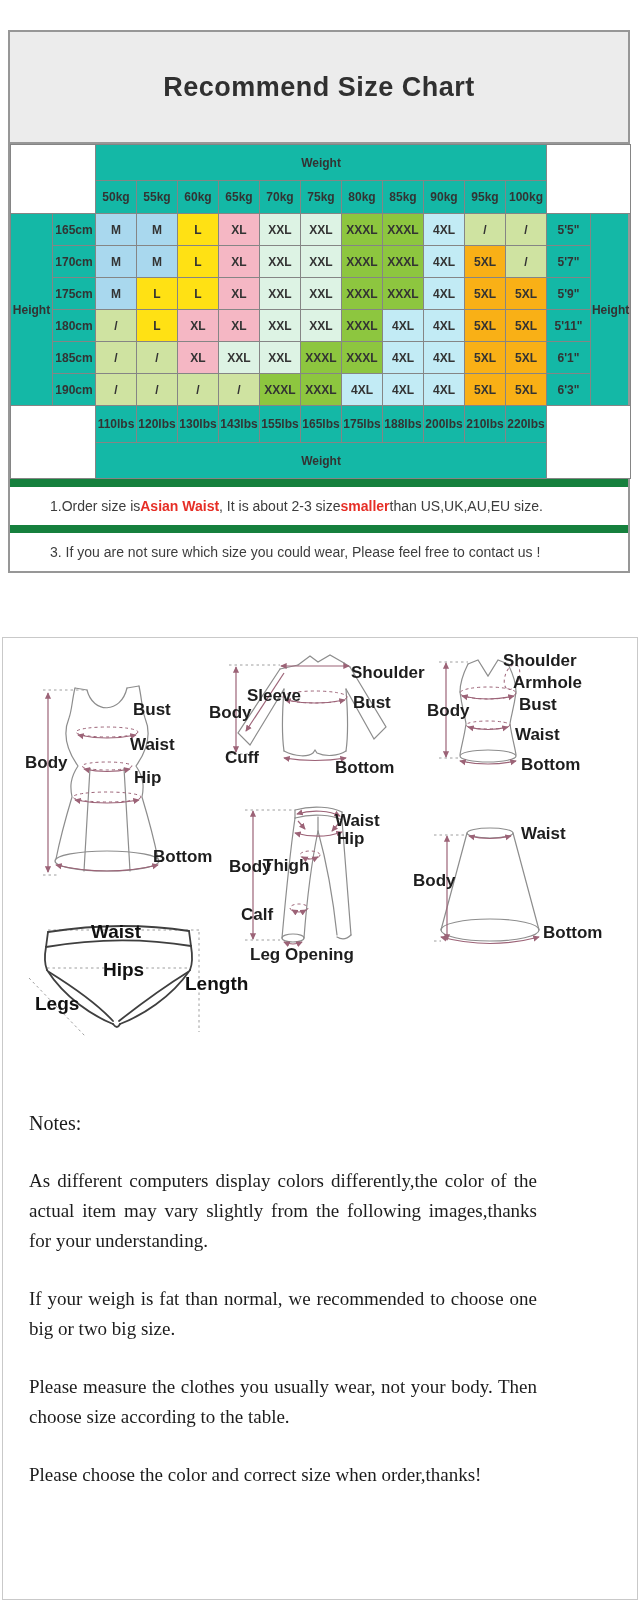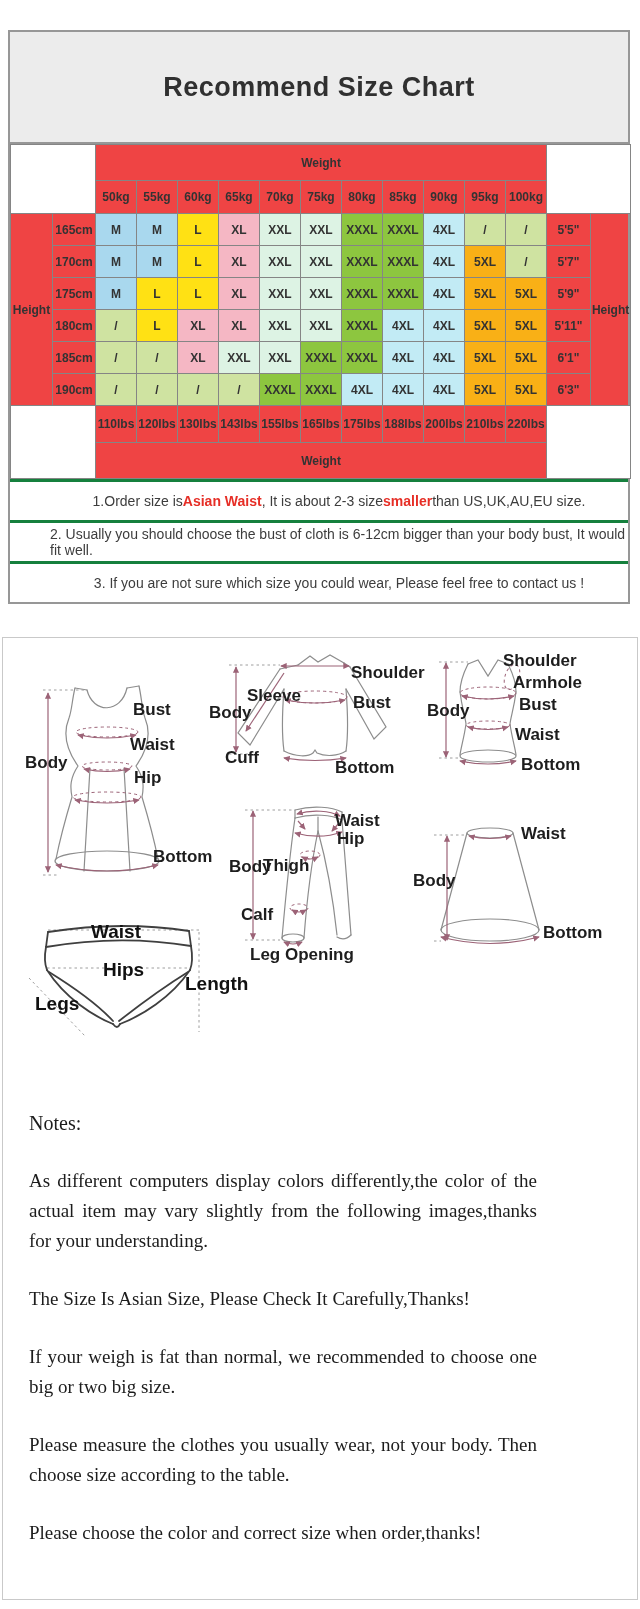--- a/index.html
+++ b/index.html
@@ -3,21 +3,21 @@
 <meta charset="utf-8">
 <style>
   html,body{margin:0;padding:0;}
   body{
     width:640px;height:1609px;position:relative;background:#ffffff;
     font-family:"Liberation Sans",sans-serif;color:#333;
   }
   
   .panel1{
     position:absolute;left:8px;top:30px;width:618px;
-    border:2px solid #979797;background:#ef4444;
+    border:2px solid #979797;background:#14b8a6;
   }
   .title-box{
     height:110px;background:#ececec;border-bottom:2px solid #979797;
     display:flex;align-items:center;justify-content:center;
   }
   .title-box h1{
     margin:0;font-size:27px;font-weight:700;color:#303030;letter-spacing:.5px;
     font-family:"Liberation Sans",sans-serif;
   }
   table.size-table{
@@ -26,22 +26,22 @@
   table.size-table td,table.size-table th{
     border:1px solid #858585;text-align:center;vertical-align:middle;
     font-size:12px;font-weight:700;color:#333;padding:0;overflow:hidden;
   }
   tr.r-wh{height:36px} tr.r-kg{height:33px} tr.r-d{height:32px}
   tr.r-lbs{height:37px} tr.r-wf{height:36px}
   td.corner{background:#fff;}
   th.span-head{font-size:13px;}
   th.hcol{font-size:13px;}
   .note-row{
-    border-top:3px solid #15803d;height:38px;display:flex;align-items:center;
-    padding-left:40px;font-size:14px;color:#3d3d3d;background:#fff;justify-content:center;
+    border-top:8px solid #15803d;height:38px;display:flex;align-items:center;
+    padding-left:40px;font-size:14px;color:#3d3d3d;background:#fff;
   }
   .note-row .hl{font-weight:700;}
   
   .panel2{
     position:absolute;left:2px;top:637px;width:634px;height:961px;
     border:1px solid #c9c9c9;background:#fff;
   }
   .fig{position:absolute;}
   .outline{fill:none;stroke:#8d8d8d;stroke-width:1.2;stroke-linecap:round;}
   .outline-dark{fill:none;stroke:#3f3f3f;stroke-width:1.8;stroke-linecap:round;}
@@ -233,23 +233,20 @@
       </tbody>
   </table>
 
   <div id="table-notes">
       <div class="note-row">
         <span>1.Order size is </span>
         <span class="hl" style="color:#e62e26">Asian Waist</span>
         <span>, It is about 2-3 size </span>
         <span class="hl" style="color:#e62e26">smaller</span>
         <span> than US,UK,AU,EU size.</span>
-      </div>
-      <div class="note-row">
-        <span>2. Usually you should choose the bust of cloth is 6-12cm bigger than your body bust, It would fit well.</span>
       </div>
       <div class="note-row">
         <span>3. If you are not sure which size you could wear, Please feel free to contact us !</span>
       </div>
     </div>
 </section>
 
 <section class="panel2">
 
   <svg class="fig" style="left:38px;top:42px" width="170" height="205" viewBox="0 0 170 205">
@@ -390,18 +387,17 @@
     <path class="outline-dark" d="M165,62 C136,80 110,100 96,111"></path>
   </svg>
   <span class="dlabel dlabel-lg" style="left:88px;top:284px">Waist</span>
   <span class="dlabel dlabel-lg" style="left:100px;top:322px">Hips</span>
   <span class="dlabel dlabel-lg" style="left:32px;top:356px">Legs</span>
   <span class="dlabel dlabel-lg" style="left:182px;top:336px">Length</span>
 
   <div class="notes">
     <h2>Notes:</h2>
     <p>As different computers display colors differently,the color of the actual item may vary slightly from the following images,thanks for your understanding.</p>
-    <p>The Size Is Asian Size, Please Check It Carefully,Thanks!</p>
     <p>If your weigh is fat than normal, we recommended to choose one big or two big size.</p>
     <p>Please measure the clothes you usually wear, not your body. Then choose size according to the table.</p>
     <p>Please choose the color and correct size when order,thanks!</p>
   </div>
 </section>
 
 </body></html>

